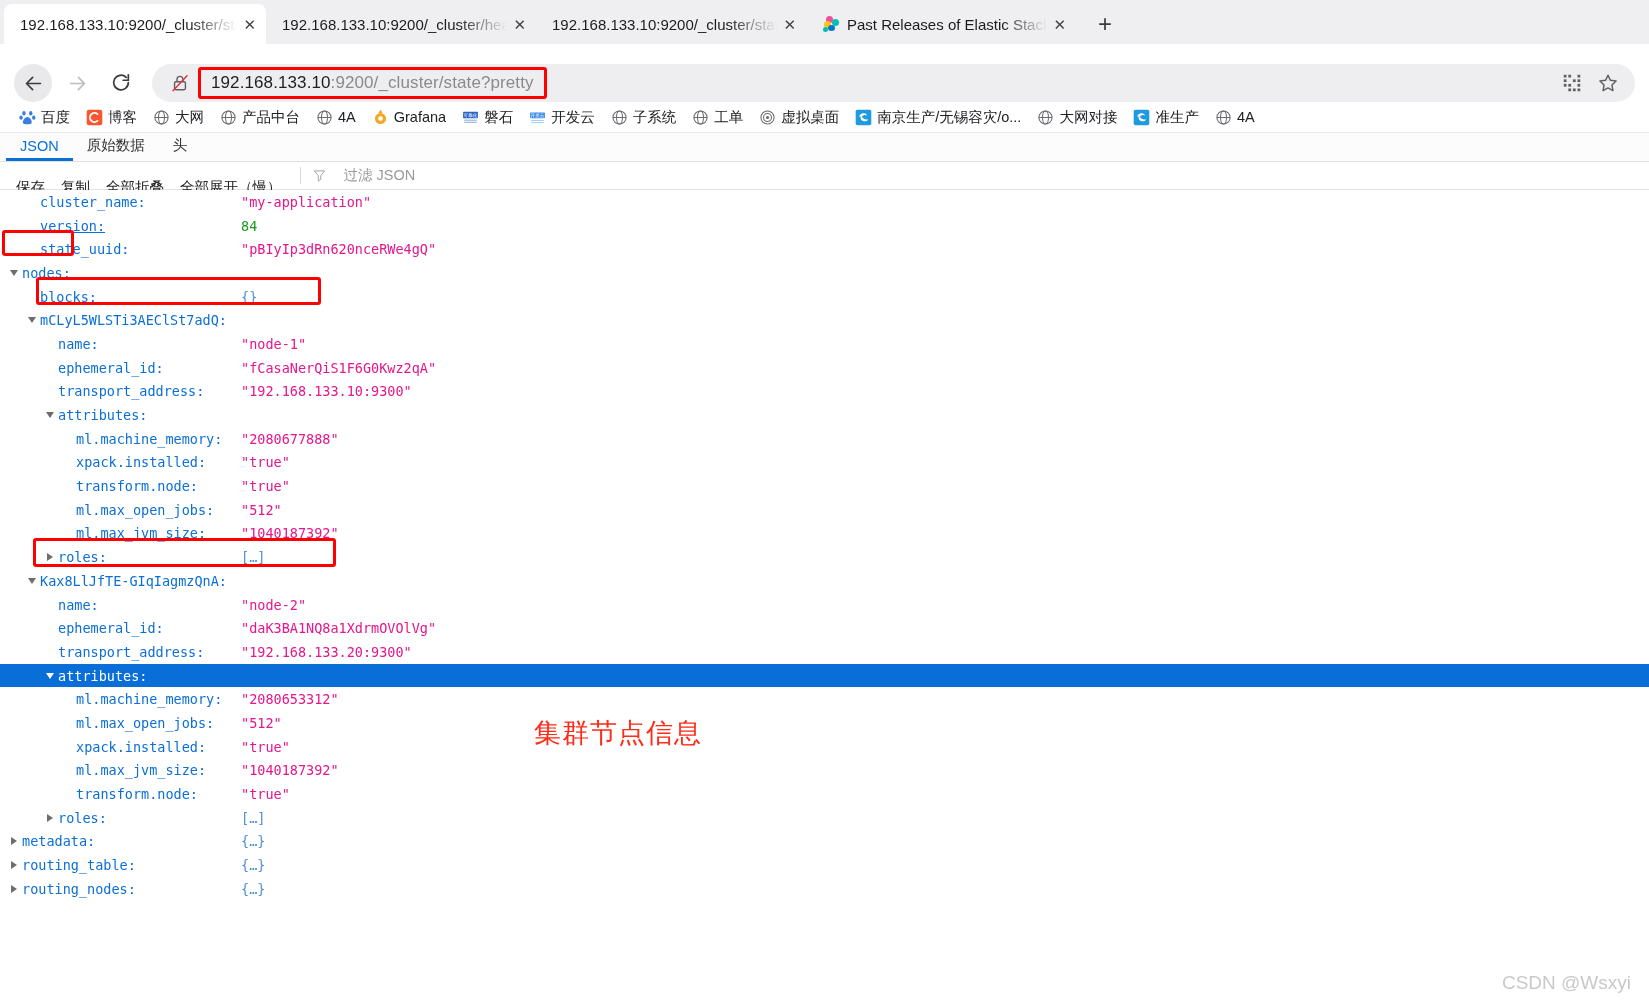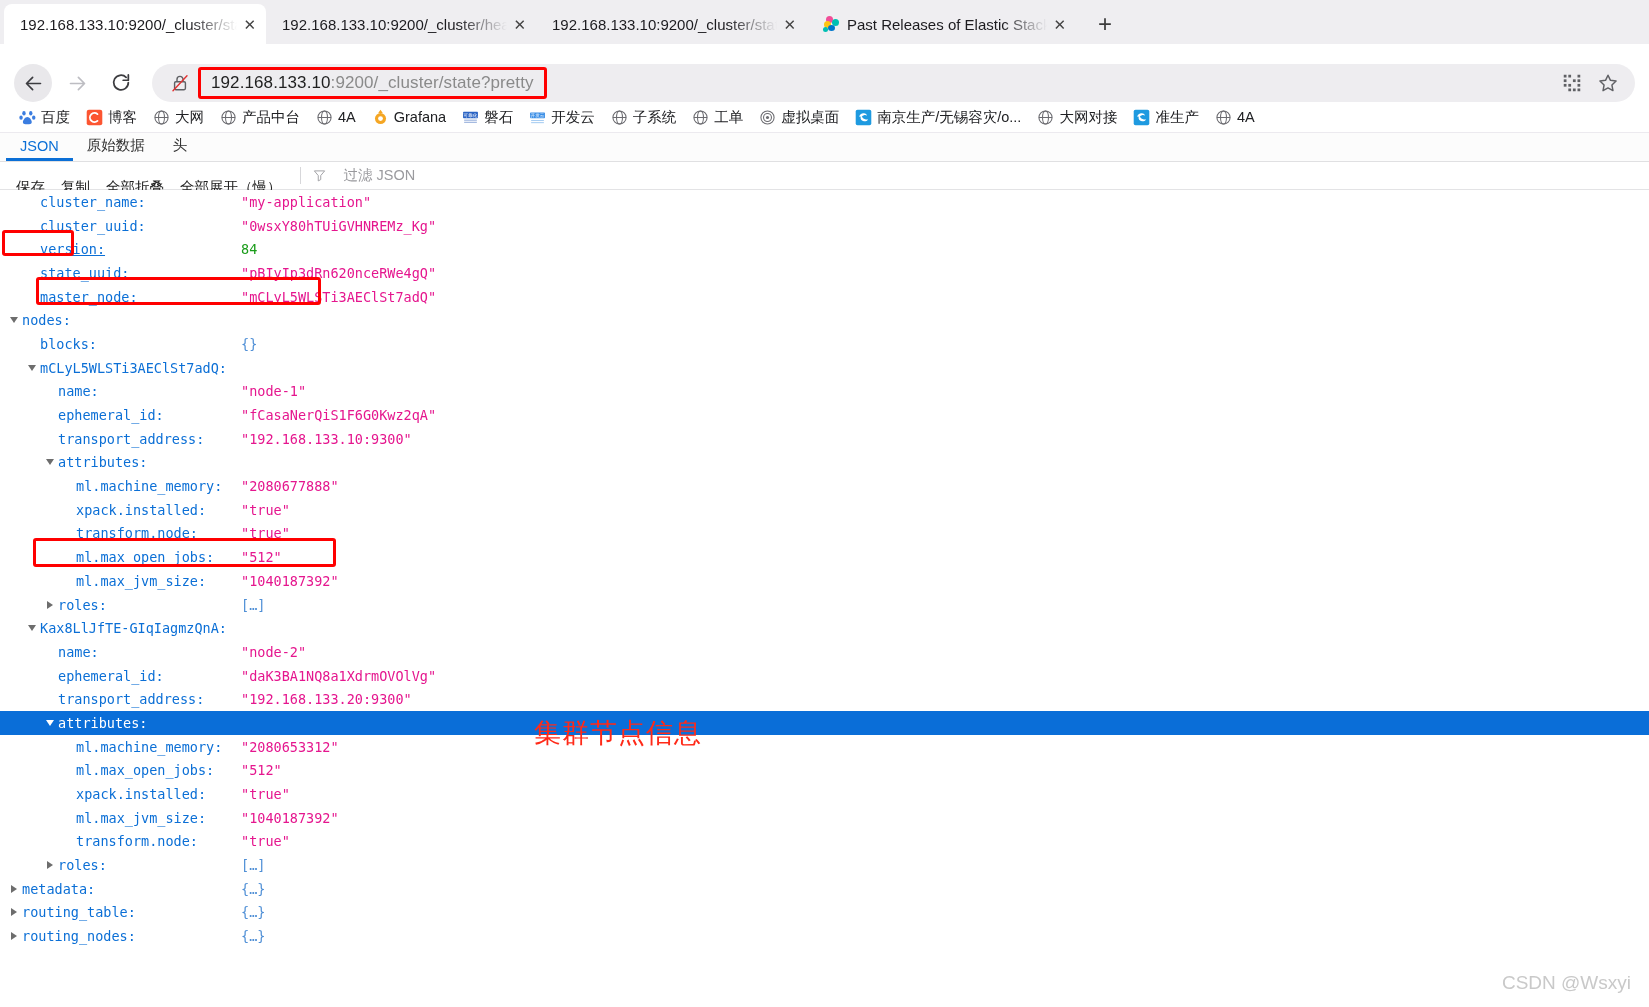--- a/index.html
+++ b/index.html
@@ -489,37 +489,27 @@
 </div>
 
 <div class="json-body" id="json-body">
     <div class="jrow">
       <span class="tw" style="position: absolute; left: 26px;"></span>
       <span class="jkey" style="position: absolute; left: 40px;">cluster_name:</span>
       <span class="jval" style="position: absolute; left: 241px;">"my-application"</span>
     </div>
     <div class="jrow">
       <span class="tw" style="position: absolute; left: 26px;"></span>
-      <span class="jkey" style="position: absolute; left: 40px;">cluster_uuid:</span>
-      <span class="jval" style="position: absolute; left: 241px;">"0wsxY80hTUiGVHNREMz_Kg"</span>
-    </div>
-    <div class="jrow">
-      <span class="tw" style="position: absolute; left: 26px;"></span>
       <span class="jkey" style="position: absolute; left: 40px; text-decoration: underline;">version:</span>
       <span class="jval num" style="position: absolute; left: 241px;">84</span>
     </div>
     <div class="jrow">
       <span class="tw" style="position: absolute; left: 26px;"></span>
       <span class="jkey" style="position: absolute; left: 40px;">state_uuid:</span>
       <span class="jval" style="position: absolute; left: 241px;">"pBIyIp3dRn620nceRWe4gQ"</span>
-    </div>
-    <div class="jrow">
-      <span class="tw" style="position: absolute; left: 26px;"></span>
-      <span class="jkey" style="position: absolute; left: 40px;">master_node:</span>
-      <span class="jval" style="position: absolute; left: 241px;">"mCLyL5WLSTi3AEClSt7adQ"</span>
     </div>
     <div class="jrow">
       <span class="tw" style="position: absolute; left: 8px;">
         <span class="tw-caret"></span>
       </span>
       <span class="jkey" style="position: absolute; left: 22px;">nodes:</span>
     </div>
     <div class="jrow">
       <span class="tw" style="position: absolute; left: 26px;"></span>
       <span class="jkey" style="position: absolute; left: 40px;">blocks:</span>

